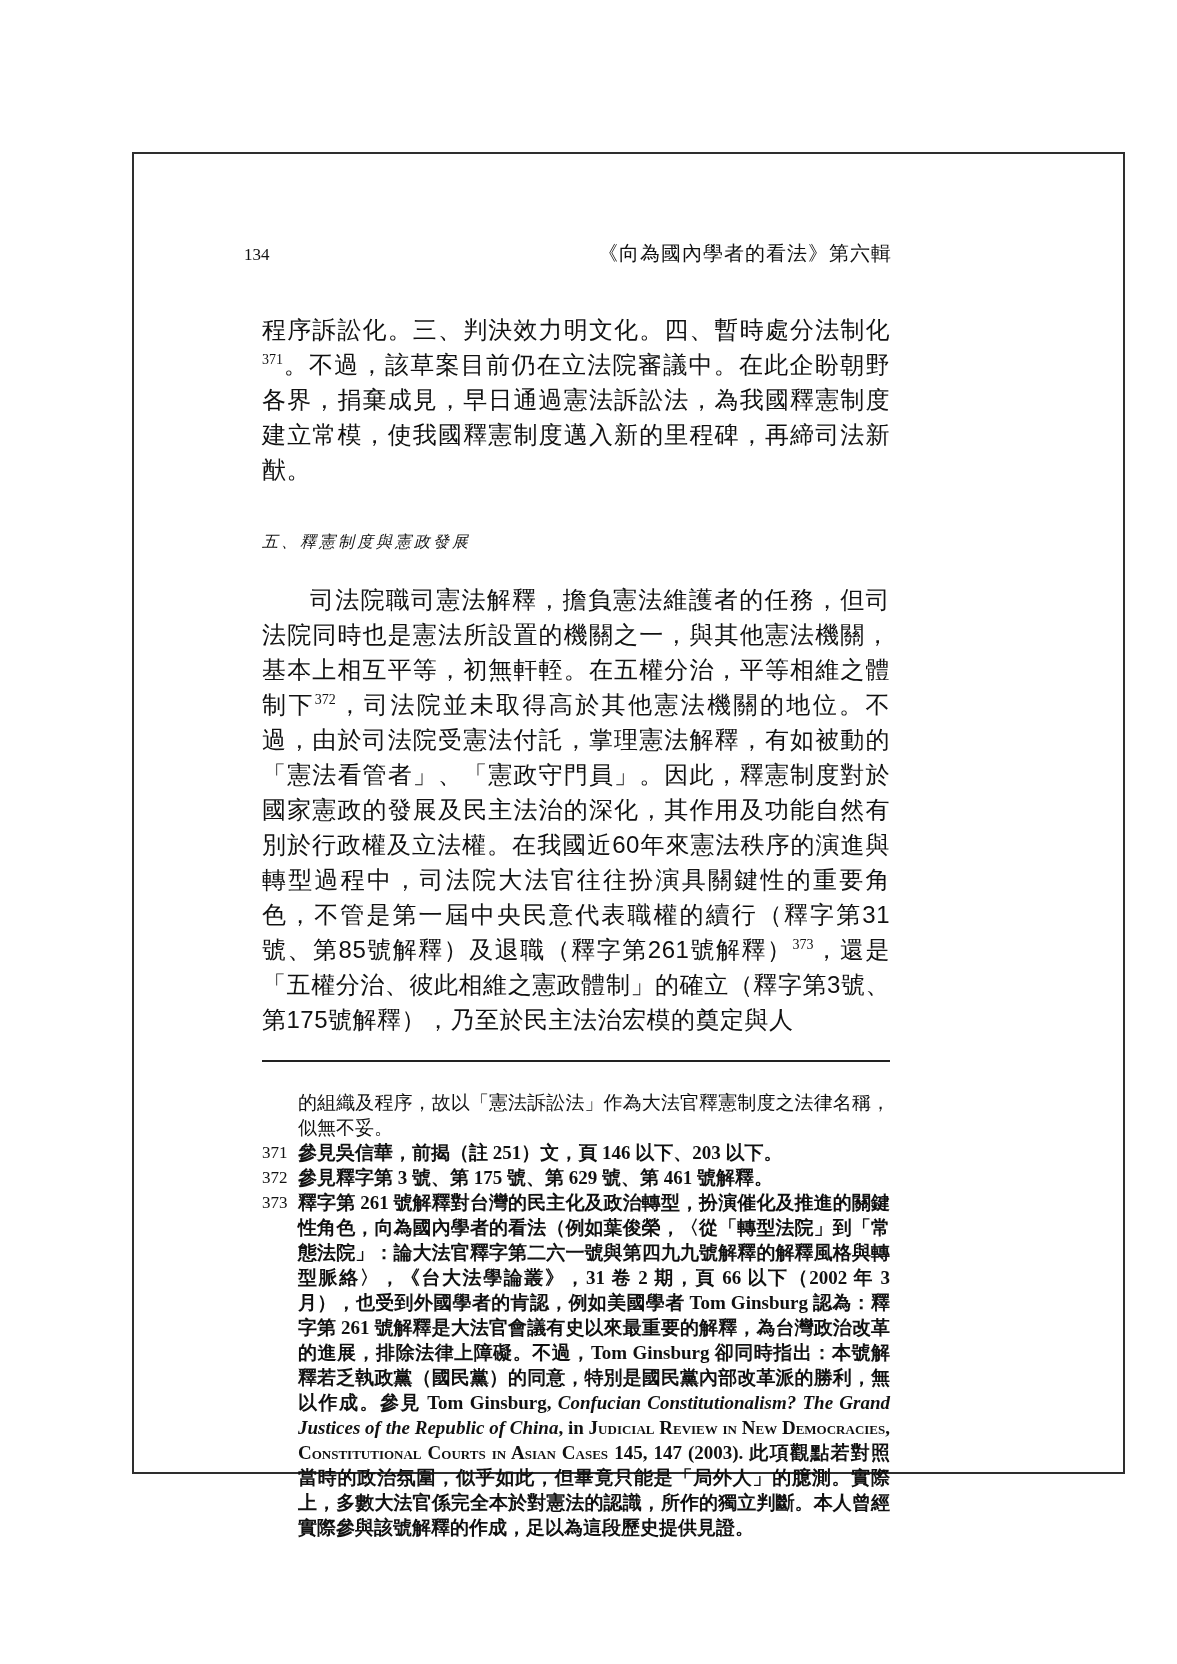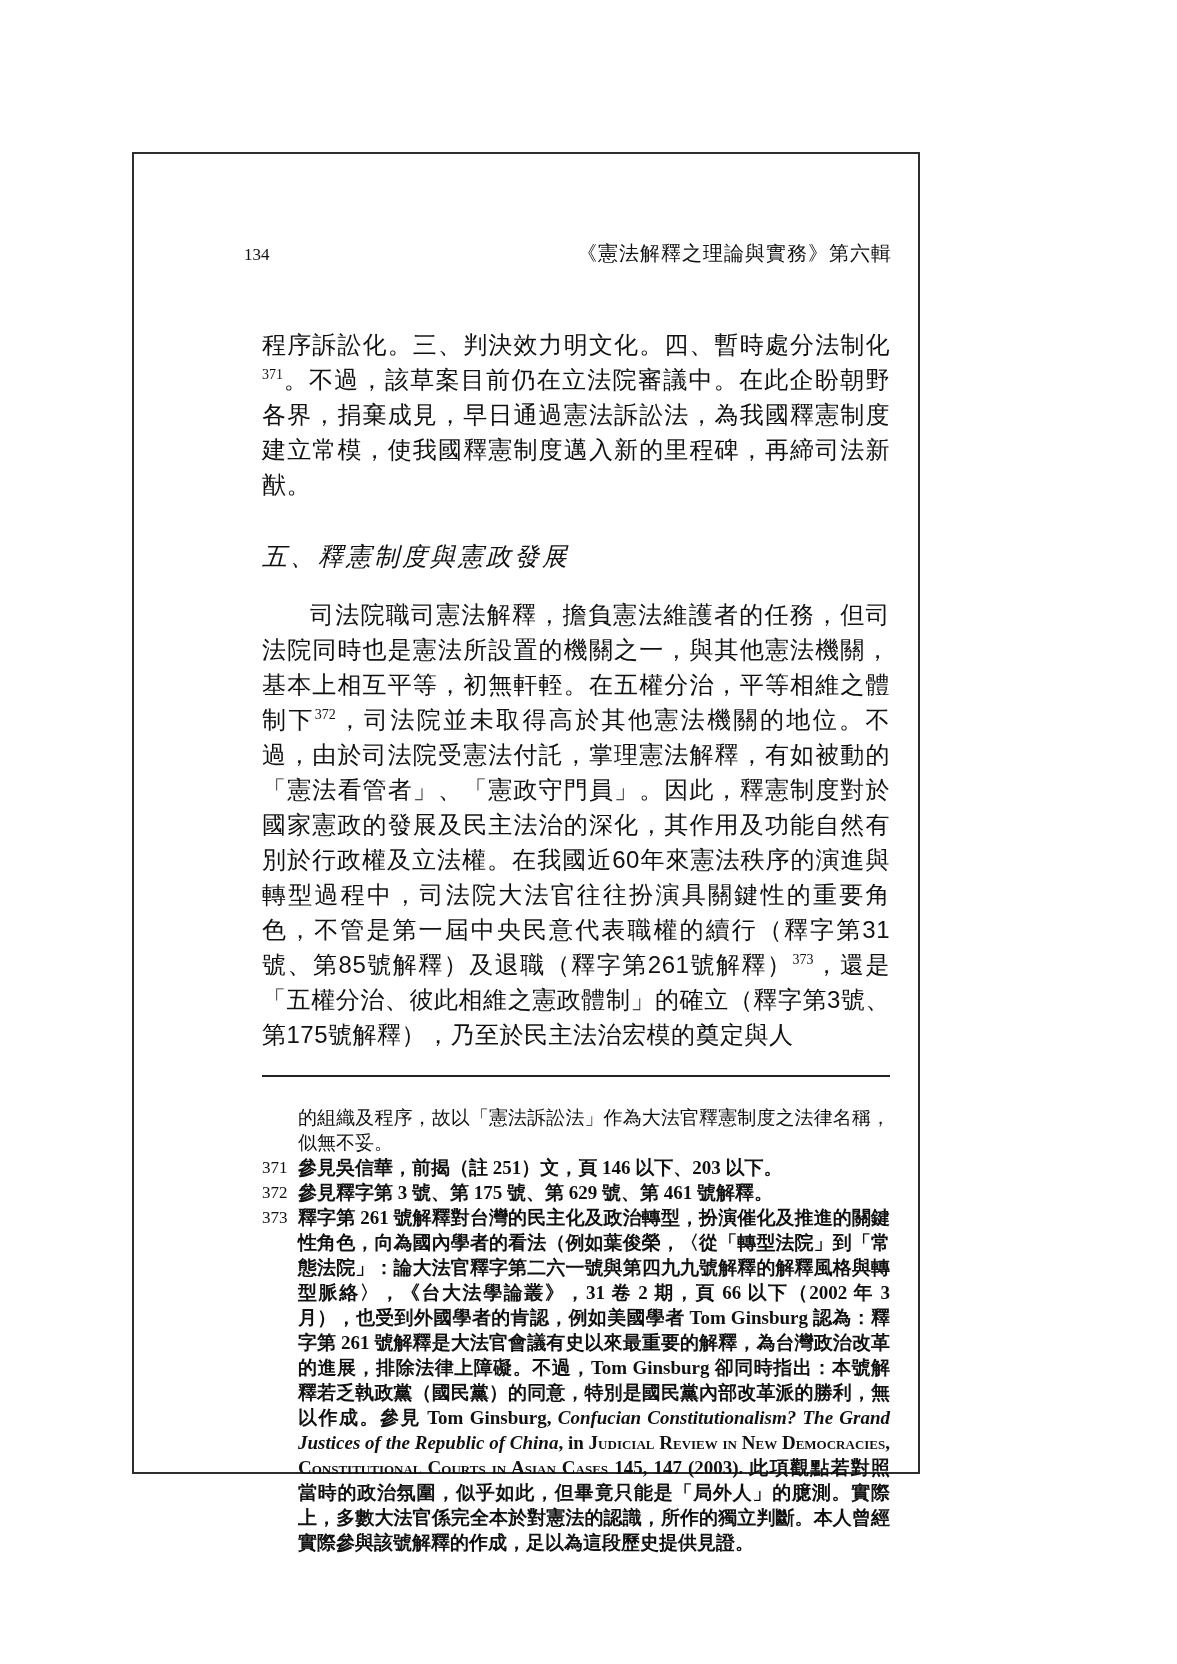--- a/index.html
+++ b/index.html
@@ -6,21 +6,21 @@
   html, body {
     margin: 0; padding: 0;
     width: 1177px; height: 1664px;
     background: #ffffff;
     font-family: "Liberation Serif", "DejaVu Serif", serif;
     color: #111;
   }
   .sheet {
     position: absolute;
     left: 132px; top: 152px;
-    width: 788px; height: 1322px;
+    width: 993px; height: 1322px;
     background: #fff;
     border: 2px solid #2e2e2e;
   }
   .page-header {
     position: absolute;
     left: 110px; top: 86px;
     width: 648px;
     display: flex;
     justify-content: space-between;
     align-items: baseline;
@@ -28,34 +28,34 @@
   .page-number {
     font-size: 17px;
     font-family: "Liberation Serif", "DejaVu Serif", serif;
   }
   .running-title {
     font-size: 20px;
     letter-spacing: 1px;
   }
   .content {
     position: absolute;
-    left: 128px; top: 173px;
+    left: 128px; top: 158px;
     width: 628px;
   }
   .para {
     font-family: "Liberation Sans", "DejaVu Sans", sans-serif;
     font-size: 24px;
     line-height: 35px;
     text-align: justify;
     letter-spacing: 0.5px;
   }
   .para.indented { text-indent: 2em; }
   .section-heading {
     margin-top: 37px;
-    font-size: 25px;
+    font-size: 16px;
     line-height: 36px;
     font-style: italic;
     font-family: "Liberation Serif", "DejaVu Serif", serif;
     letter-spacing: 3px;
     font-weight: 500;
   }
   .para.second { margin-top: 22px; }
   sup.fn-ref {
     font-size: 14px;
     line-height: 0;
@@ -85,21 +85,21 @@
   .italic { font-style: italic; }
   .smallcaps { font-variant: small-caps; }
 </style>
 </head>
 <body>
 
 <div class="sheet">
 
   <div class="page-header">
     <span class="page-number">134</span>
-    <span class="running-title">《憲法解釋之理論與實務》第六輯</span>
+    <span class="running-title">《向為國內學者的看法》第六輯</span>
   </div>
 
   <div class="content">
 
     <div class="para"><span>程序訴訟化。三、判決效力明文化。四、暫時處分法制化</span><sup class="fn-ref">371</sup><span>。不過，該草案目前仍在立法院審議中。在此企盼朝野各界，捐棄成見，早日通過憲法訴訟法，為我國釋憲制度建立常模，使我國釋憲制度邁入新的里程碑，再締司法新猷。</span></div>
 
     <div class="section-heading">五、釋憲制度與憲政發展</div>
 
     <div class="para second indented"><span>司法院職司憲法解釋，擔負憲法維護者的任務，但司法院同時也是憲法所設置的機關之一，與其他憲法機關，基本上相互平等，初無軒輊。在五權分治，平等相維之體制下</span><sup class="fn-ref">372</sup><span>，司法院並未取得高於其他憲法機關的地位。不過，由於司法院受憲法付託，掌理憲法解釋，有如被動的「憲法看管者」、「憲政守門員」。因此，釋憲制度對於國家憲政的發展及民主法治的深化，其作用及功能自然有別於行政權及立法權。在我國近60年來憲法秩序的演進與轉型過程中，司法院大法官往往扮演具關鍵性的重要角色，不管是第一屆中央民意代表職權的續行（釋字第31號、第85號解釋）及退職（釋字第261號解釋）</span><sup class="fn-ref">373</sup><span>，還是「五權分治、彼此相維之憲政體制」的確立（釋字第3號、第175號解釋），乃至於民主法治宏模的奠定與人</span></div>
 

